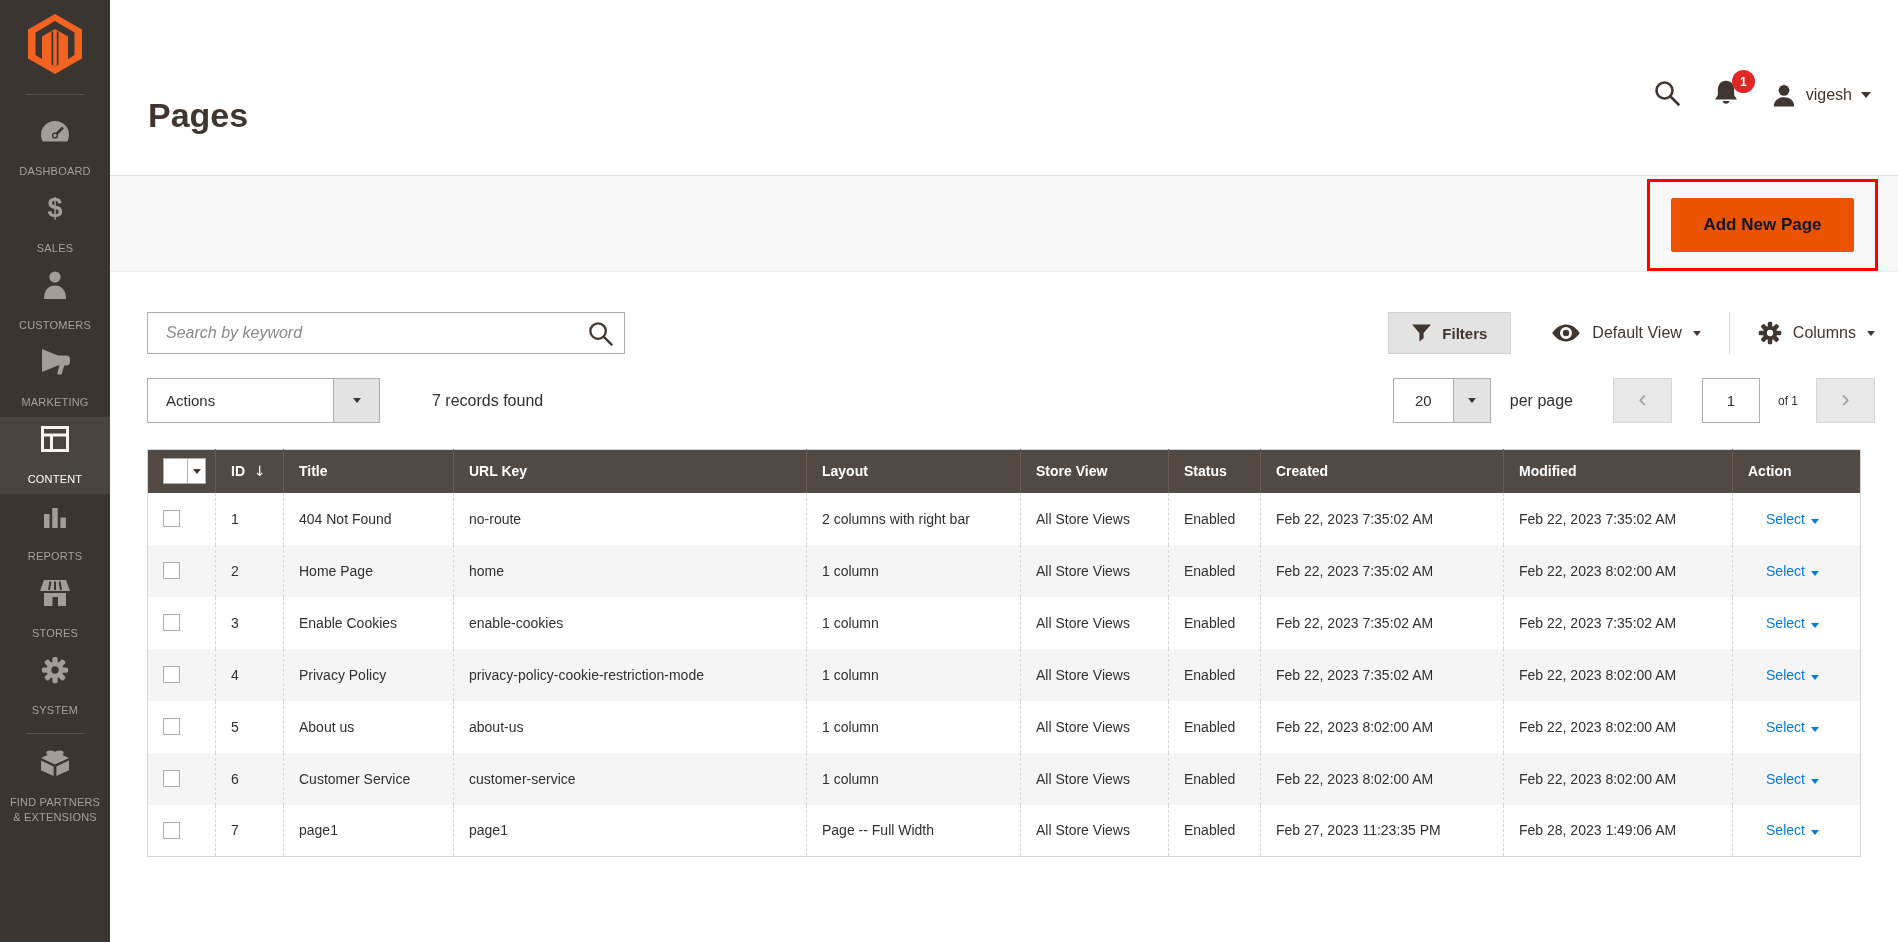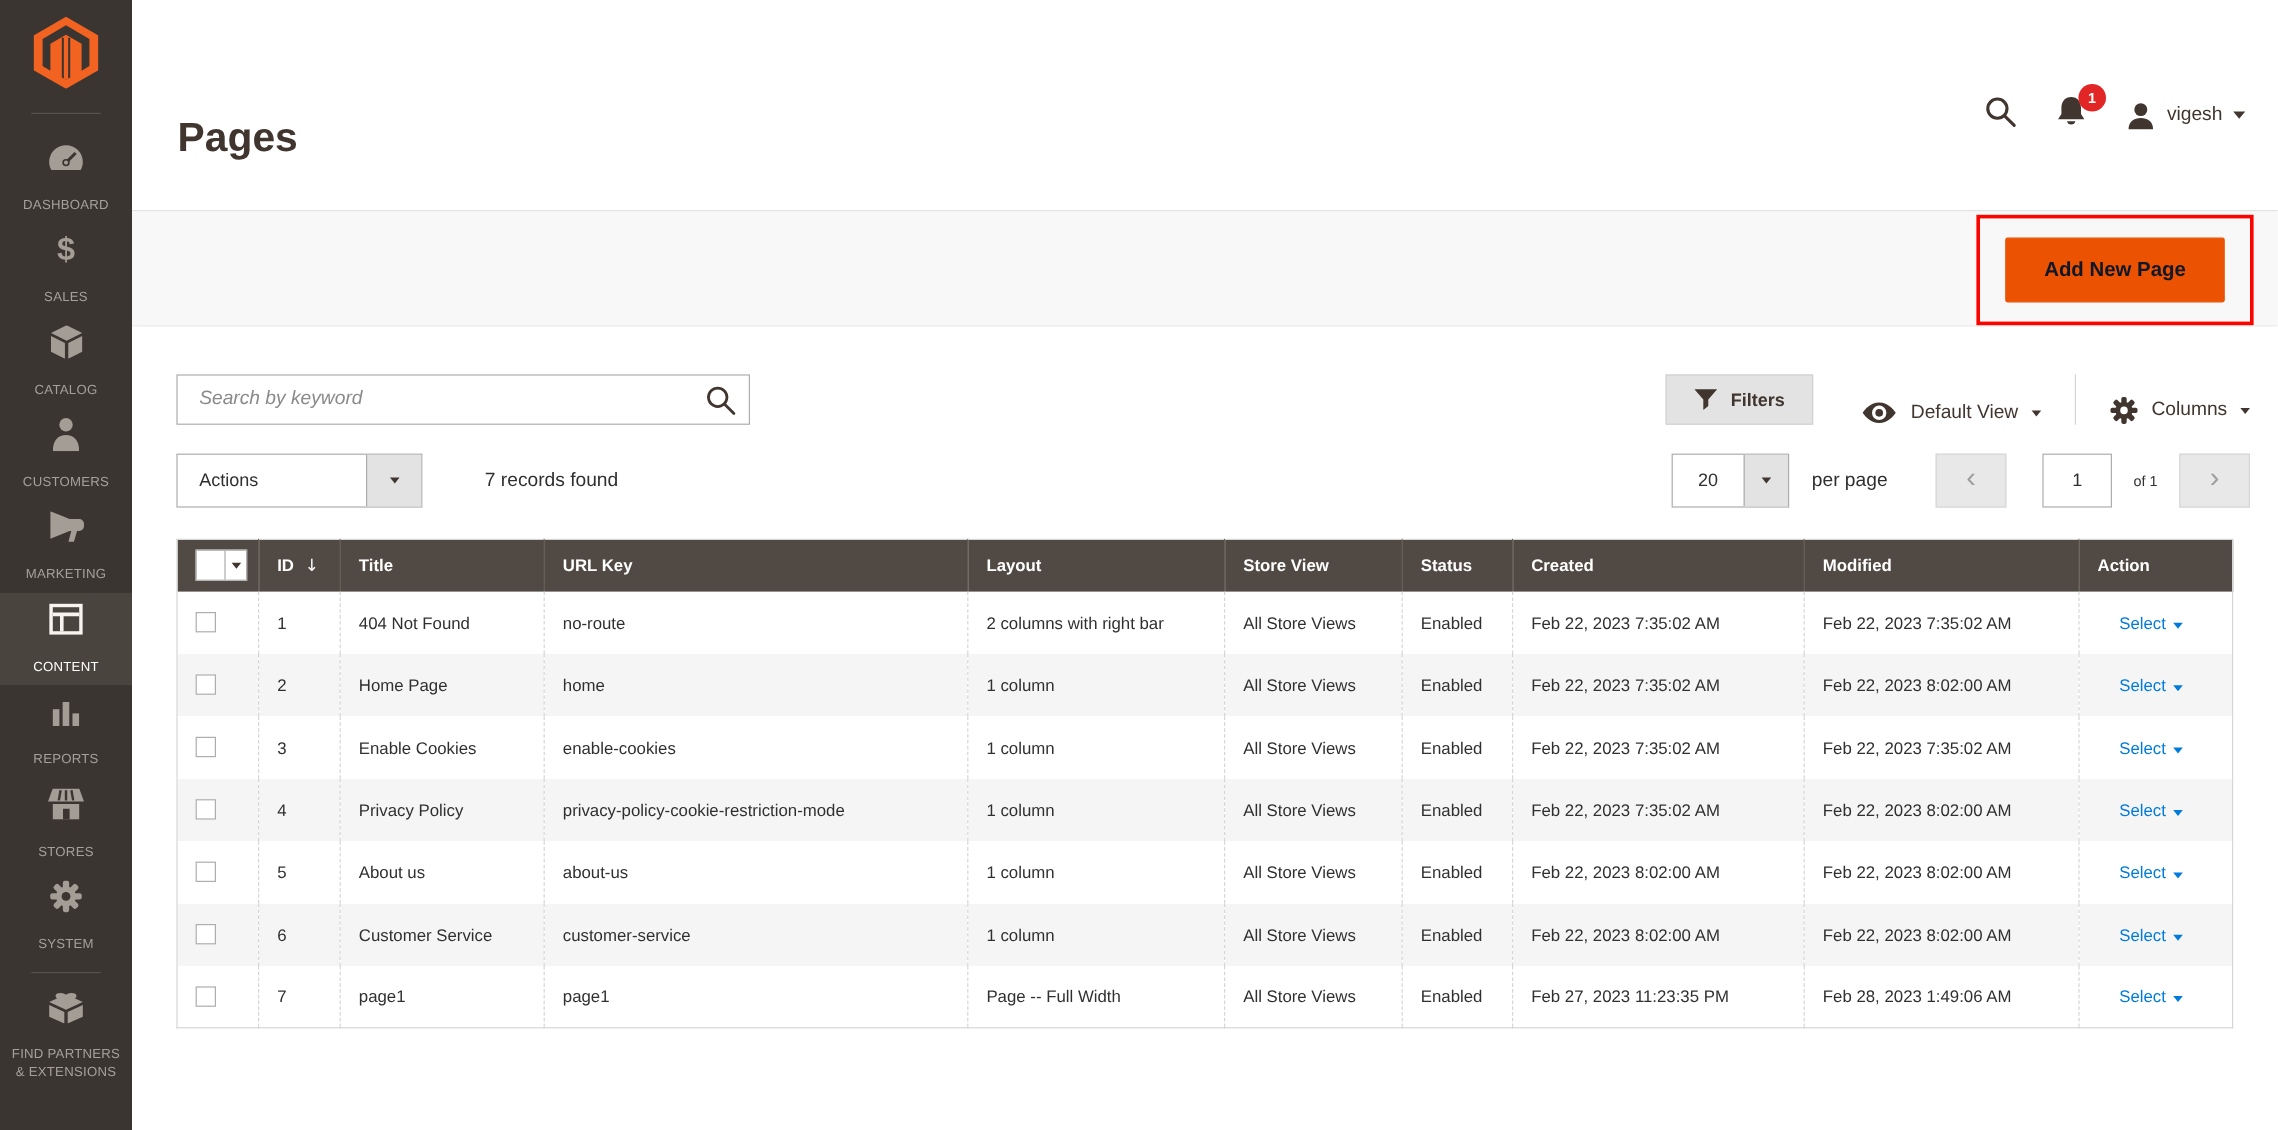--- a/index.html
+++ b/index.html
@@ -52,34 +52,34 @@
 
   .controls-row { display:flex; justify-content:space-between; align-items:center;
                   margin:40px 38px 0 37px; }
   .search-box { position:relative; width:478px; height:42px; background:#fff;
                 border:1px solid #adadad; }
   .search-input { width:100%; height:100%; border:none; outline:none; background:transparent;
                   padding:0 50px 0 18px; font-size:16px; color:#303030;
                   font-family:"Liberation Sans","DejaVu Sans",sans-serif; }
   .search-input::placeholder { color:#8a8a8a; font-style:italic; opacity:1; }
   .search-submit { position:absolute; right:10px; top:7px; background:none; border:none; cursor:pointer; }
-  .right-controls { display:flex; align-items:flex-end; height:42px; }
+  .right-controls { display:flex; align-items:center; height:42px; }
   .filters-btn { display:flex; align-items:center; gap:11px; height:42px; padding:0 23px;
                  background:#e3e3e3; border:1px solid #d1d1d1; cursor:pointer;
                  font-size:15px; font-weight:bold; color:#41362f;
                  font-family:"Liberation Sans","DejaVu Sans",sans-serif; }
   .ctl { display:flex; align-items:center; gap:11px; cursor:pointer; font-size:16px; color:#41362f; }
   .view-ctl { margin-left:40px; }
   .v-divider { width:1px; height:42px; background:#d6d6d6; margin:0 28px; }
 
   .actions-row { display:flex; justify-content:space-between; align-items:center;
                  margin:24px 38px 0 37px; }
   .actions-left { display:flex; align-items:center; }
   .split-select { display:flex; height:45px; background:#fff; border:1px solid #adadad; cursor:pointer; }
-  .actions-select { width:205px; }
+  .actions-select { width:233px; }
   .ss-label { flex:1; display:flex; align-items:center; padding-left:18px; font-size:15px; color:#303030; }
   .ss-caret { width:46px; border-left:1px solid #adadad; background:#e3e3e3;
               display:flex; align-items:center; justify-content:center; }
   .records { font-size:16px; color:#303030; margin-left:52px; }
   .pagination { display:flex; align-items:center; }
   .pp-select { width:98px; }
   .pp-select .ss-label { justify-content:center; padding-left:0; }
   .pp-select .ss-caret { width:37px; }
   .pp-text { font-size:16px; color:#303030; margin:0 0 0 19px; }
   .page-btn { width:59px; height:45px; background:#e8e8e8; border:1px solid #d6d6d6;
@@ -149,30 +149,20 @@
         <span class="nav-label">DASHBOARD</span>
       </div>
 
       <div class="nav-item">
         <span class="nav-icon">
             <span class="dollar">$</span>
           </span>
         <span class="nav-label">SALES</span>
       </div>
 
-      <div class="nav-item">
-        <span class="nav-icon">
-          <svg width="27" height="28" viewBox="0 0 26 28">
-              <polygon points="13,0 26,6.5 13,13 0,6.5" fill="currentColor"></polygon>
-              <polygon points="0,9 11.6,14.8 11.6,28 0,22.2" fill="currentColor"></polygon>
-              <polygon points="26,9 14.4,14.8 14.4,28 26,22.2" fill="currentColor"></polygon>
-            </svg>
-        </span>
-        <span class="nav-label">CATALOG</span>
-      </div>
 
       <div class="nav-item">
         <span class="nav-icon">
           <svg width="22" height="28" viewBox="0 0 22 28">
               <circle cx="11" cy="6" r="5.6" fill="currentColor"></circle>
               <path d="M0 28 C0 19 4.5 14.5 11 14.5 C17.5 14.5 22 19 22 28 Z" fill="currentColor"></path>
             </svg>
         </span>
         <span class="nav-label">CUSTOMERS</span>
       </div>

